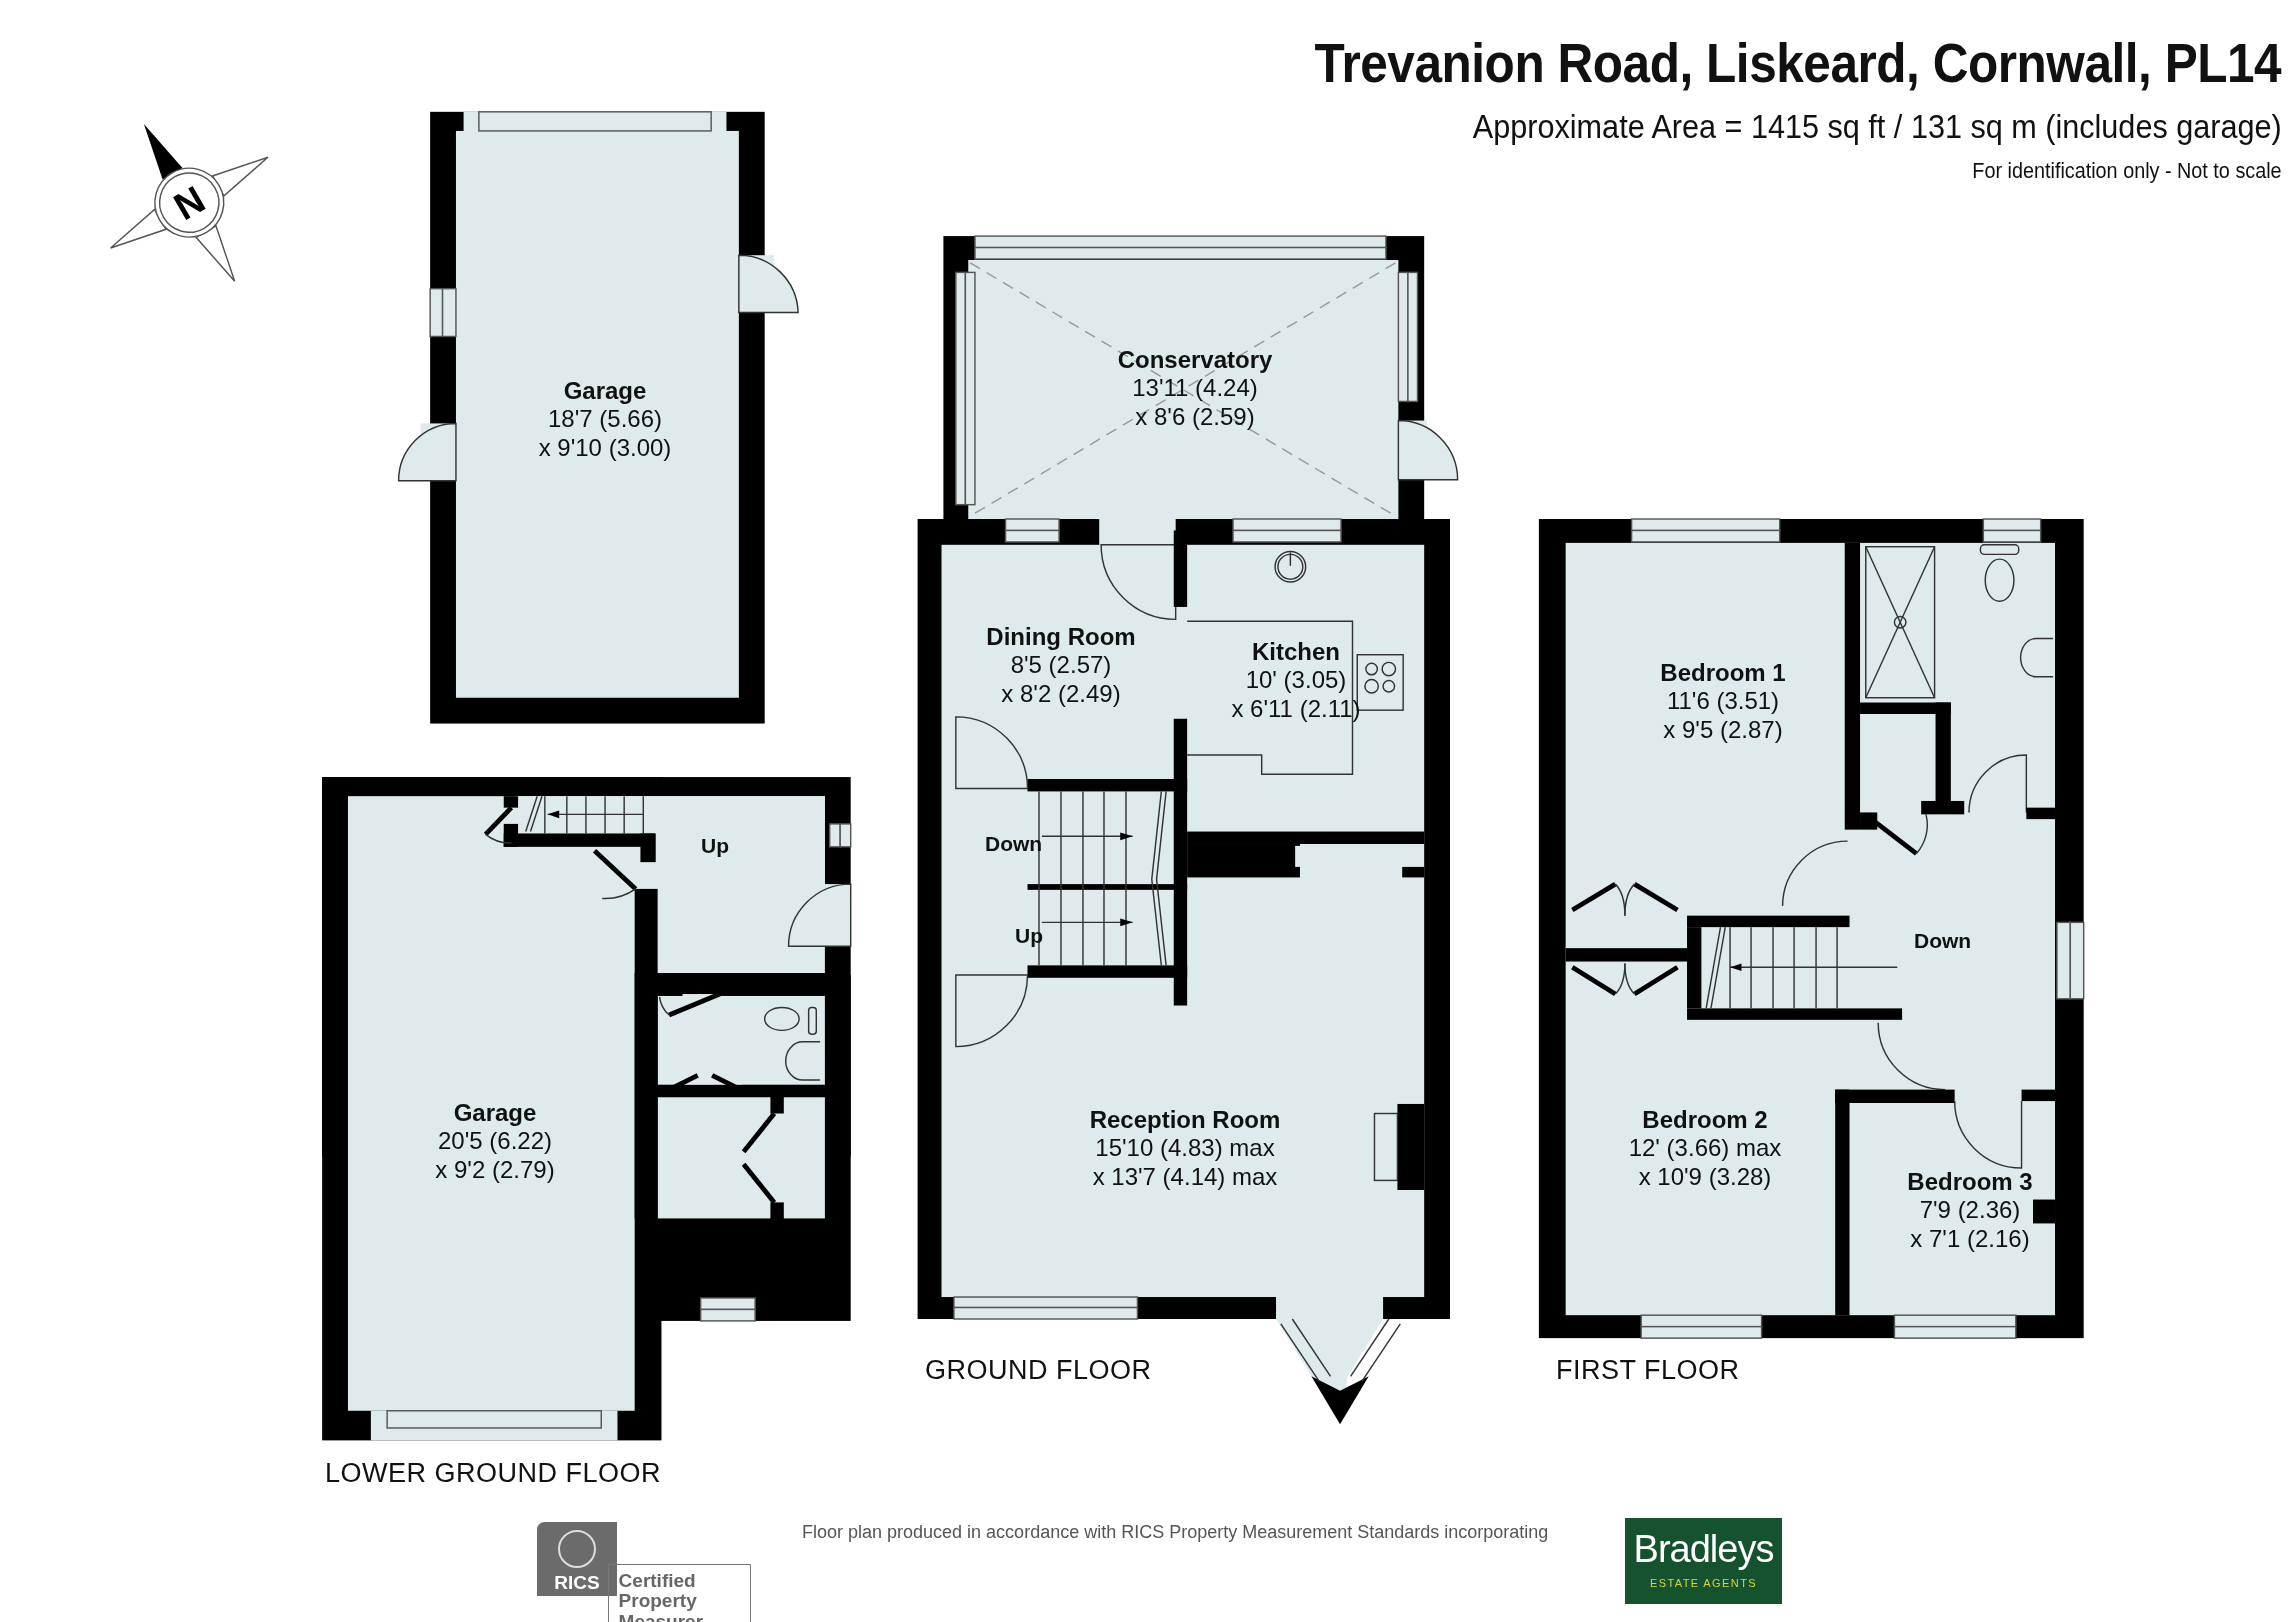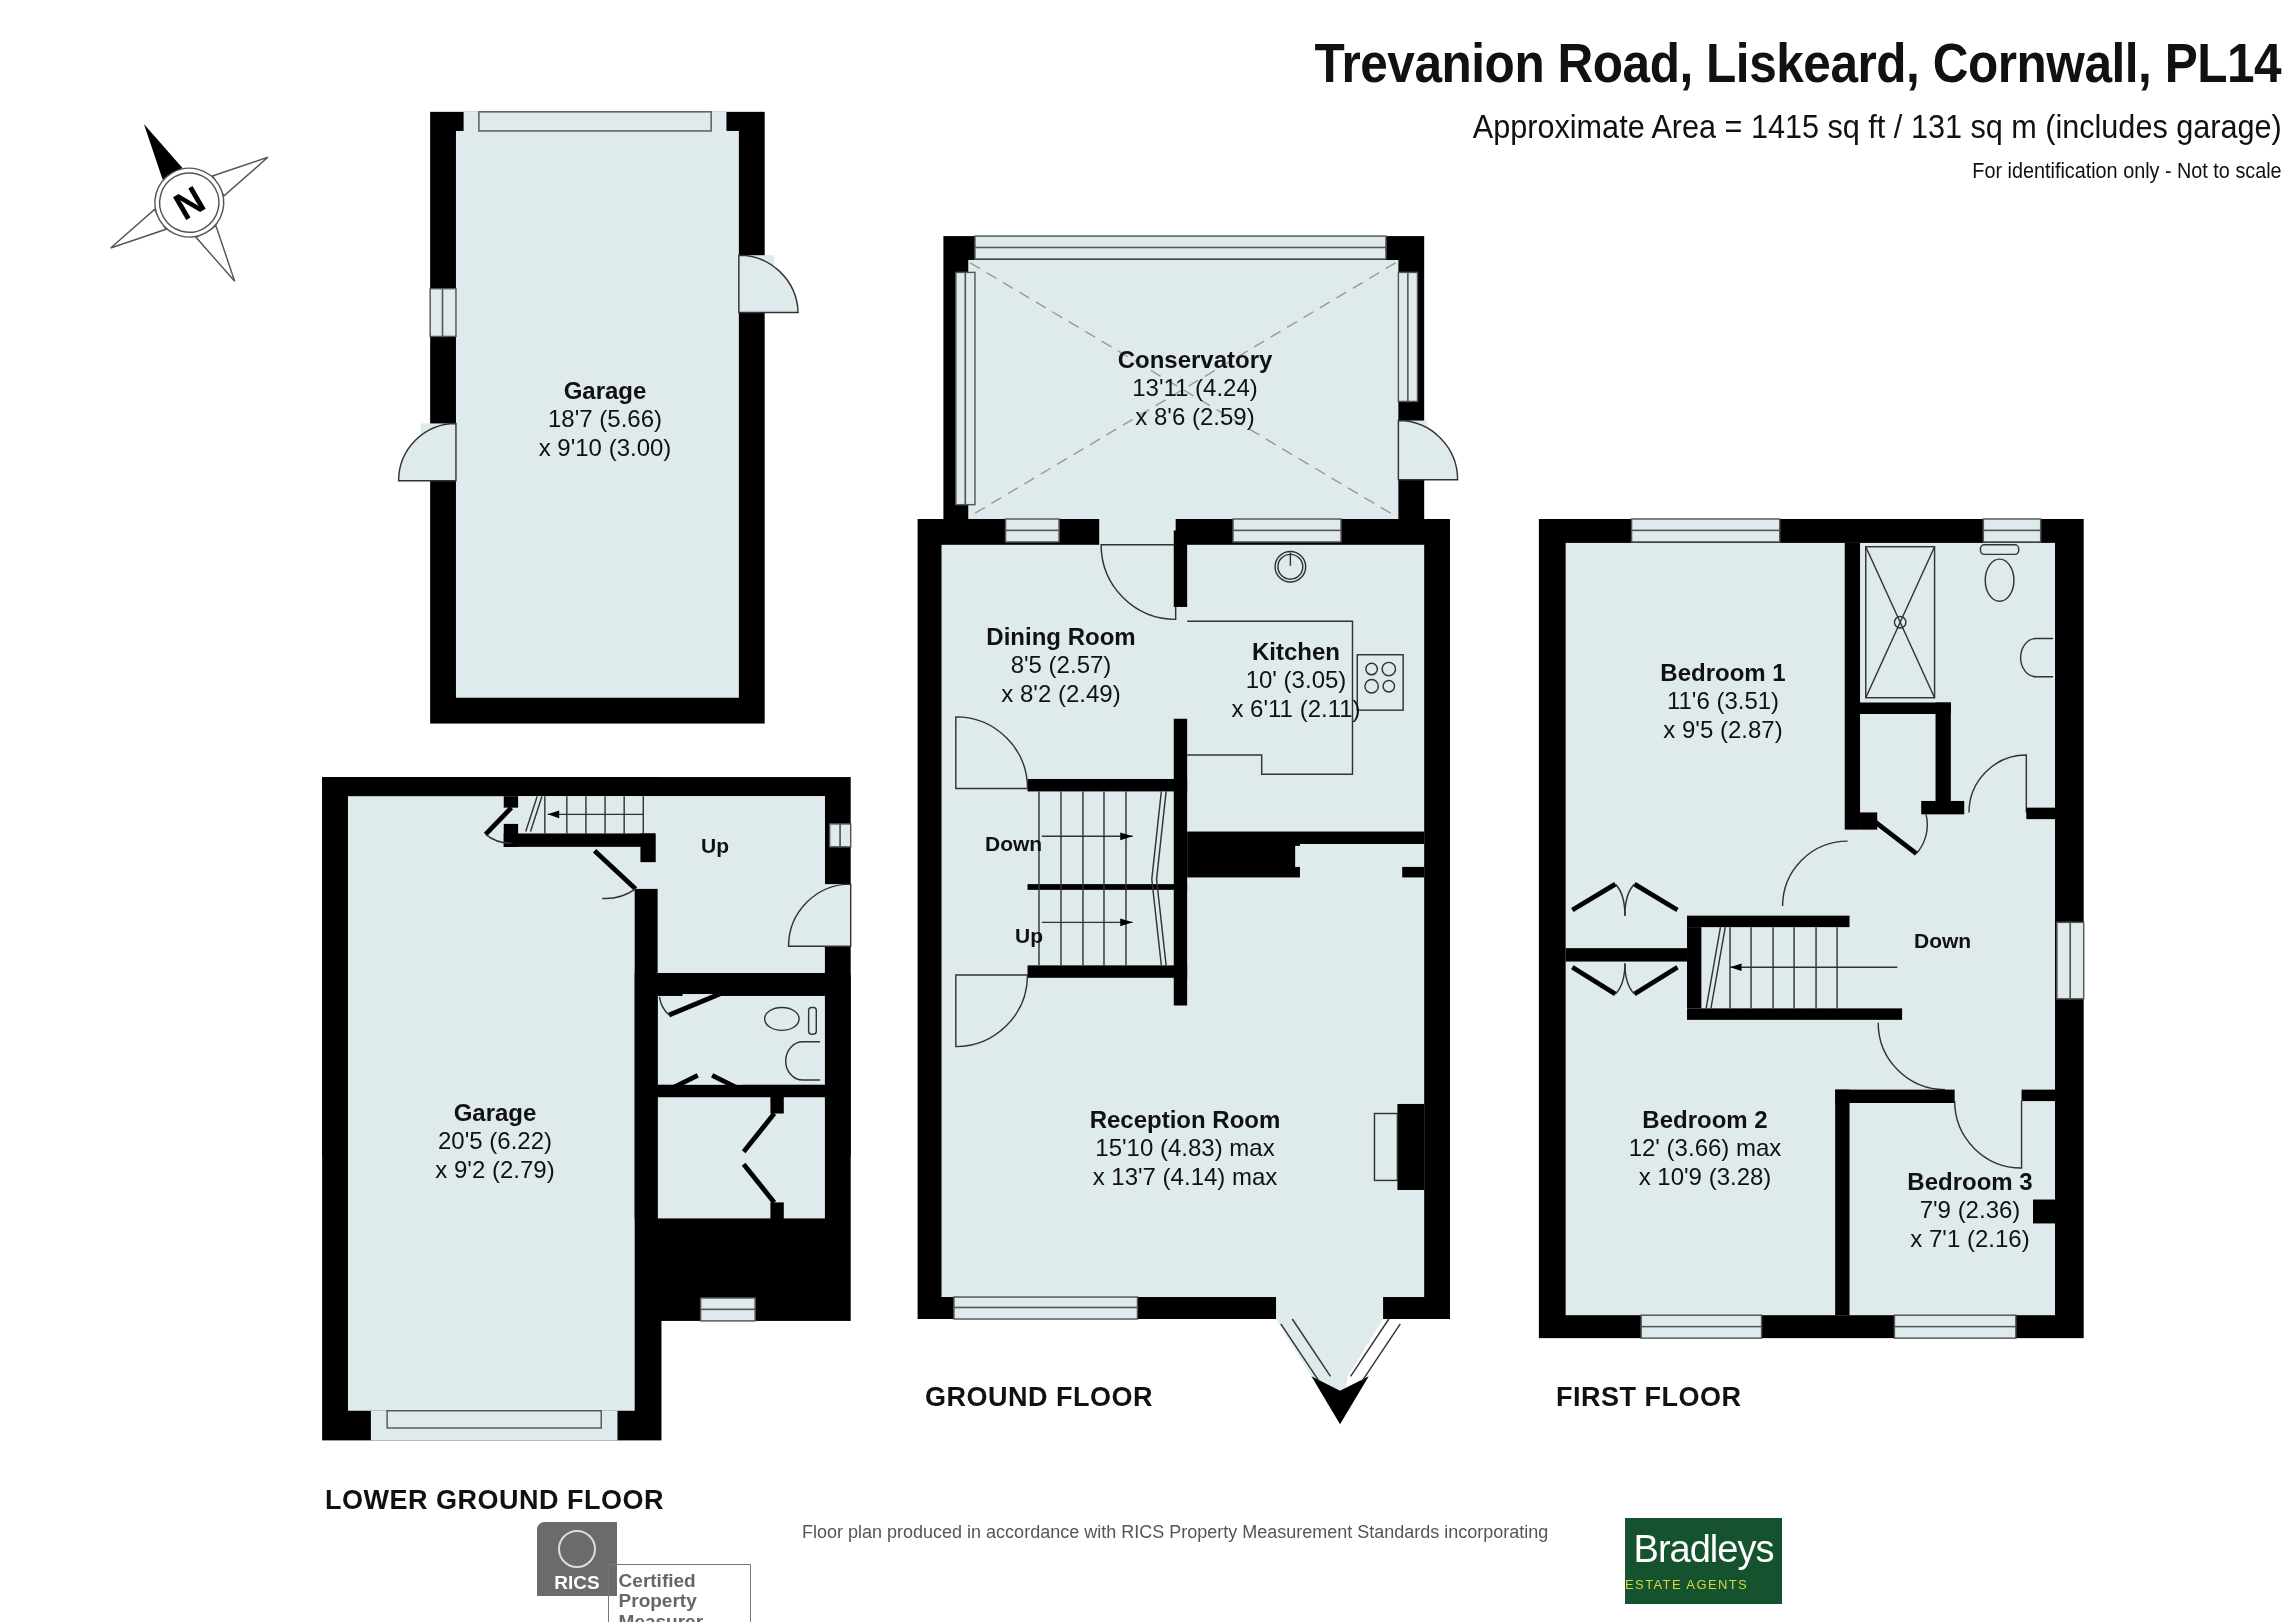--- a/index.html
+++ b/index.html
@@ -5,31 +5,31 @@
   html,body{margin:0;padding:0;background:#ffffff;}
   body{width:2294px;height:1622px;position:relative;overflow:hidden;font-family:"Liberation Sans",sans-serif;color:#111;}
   .abs{position:absolute;}
   .title{right:12.4px;top:31px;font-size:55px;font-weight:bold;letter-spacing:-0.5px;white-space:nowrap;transform:scaleX(0.9);transform-origin:right top;}
   .subtitle{right:12.4px;top:107px;font-size:34px;white-space:nowrap;transform:scaleX(0.9);transform-origin:right top;}
   .note{right:12.4px;top:158px;font-size:22px;white-space:nowrap;transform:scaleX(0.9);transform-origin:right top;}
   svg.plan{position:absolute;left:0;top:0;}
   .room-label{position:absolute;text-align:center;white-space:nowrap;line-height:1.18;transform:translateX(-50%);}
   .room-name{font-weight:bold;font-size:24px;display:block;}
   .room-dim{font-size:24px;display:block;}
-  .floor-label{position:absolute;font-weight:bold;font-size:27px;letter-spacing:0.5px;white-space:nowrap;margin-top:27px;}
+  .floor-label{position:absolute;font-weight:normal;font-size:27px;letter-spacing:0.5px;white-space:nowrap;}
   .stair-label{position:absolute;font-weight:bold;font-size:21px;white-space:nowrap;}
   .footer-text{position:absolute;left:786px;top:1520px;font-size:18px;color:#555;line-height:1.42;white-space:nowrap;margin-left:16px;}
   .rics{position:absolute;left:537px;top:1522px;width:231px;height:78px;}
   .rics-left{position:absolute;left:0;top:0;width:80px;height:74px;background:#6b6b6b;border-radius:7.6px 0 0 0;color:#fff;}
   .rics-left .lion{position:absolute;left:21px;top:7.6px;width:38px;height:38px;border-radius:50%;border:2.9px solid #ddd;box-sizing:border-box;}
   .rics-left .word{position:absolute;left:0;width:80px;text-align:center;top:50px;font-weight:bold;font-size:19px;}
   .rics-right{position:absolute;left:71px;top:0;width:143px;height:93px;border:1.9px solid #777;border-left:1.9px solid #777;border-radius:0 0 13.4px 0;color:#666;font-weight:bold;font-size:19px;line-height:1.08;padding:5.7px 0 0 9.6px;box-sizing:border-box;margin-top:42px;}
   .bradleys{position:absolute;left:1625px;top:1518px;width:157px;height:86px;background:#14532d;}
   .bradleys .bname{position:absolute;left:0;width:157px;top:9.6px;text-align:center;color:#fff;font-size:38px;letter-spacing:-1px;}
-  .bradleys .bsub{position:absolute;left:0;width:157px;top:59px;text-align:left;color:#d6d640;font-size:13px;letter-spacing:1.4px;}
+  .bradleys .bsub{position:absolute;left:0;width:157px;top:59px;text-align:center;color:#d6d640;font-size:11px;letter-spacing:1.4px;}
 </style>
 </head>
 <body>
 
 <div class="abs title">Trevanion Road, Liskeard, Cornwall, PL14</div>
 <div class="abs subtitle">Approximate Area = 1415 sq ft / 131 sq m (includes garage)</div>
 <div class="abs note">For identification only - Not to scale</div>
 
 <svg class="plan" width="2294" height="1622" viewBox="0 0 2400 1697">
   <defs>

